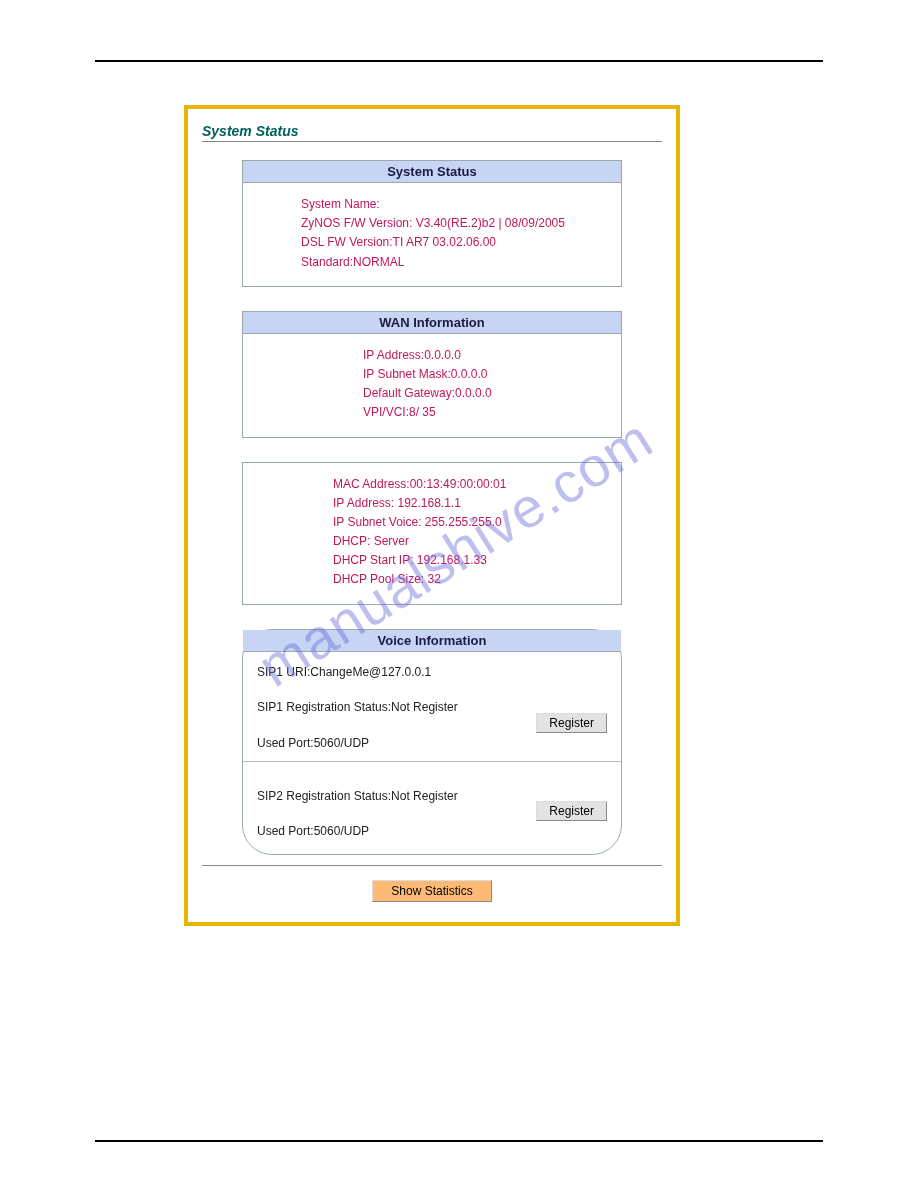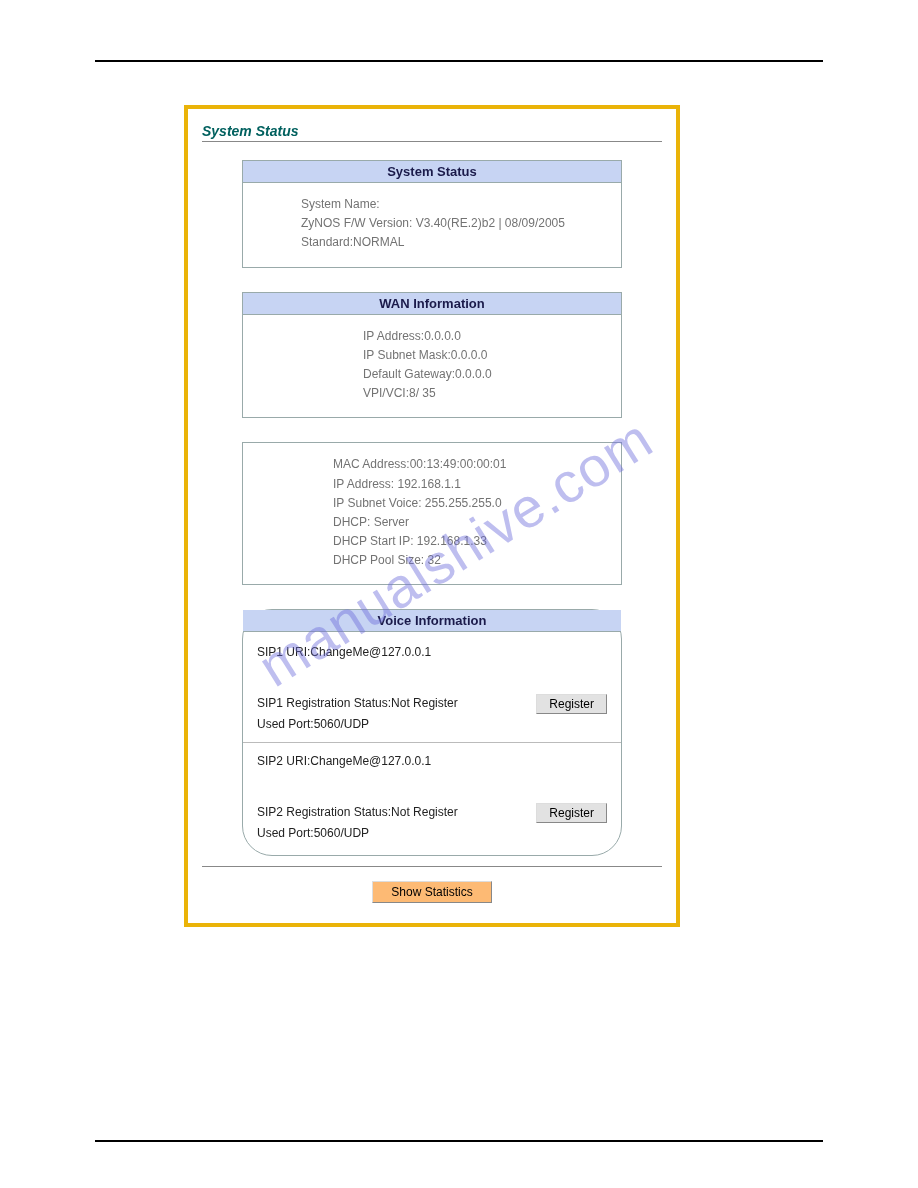--- a/index.html
+++ b/index.html
@@ -52,34 +52,34 @@
     border-bottom: 1px solid #9aa;
     text-align: center;
     font-weight: bold;
     color: #1a1a4a;
     font-size: 13px;
     padding: 3px 0;
   }
   .panel-body {
     padding: 12px 10px 14px 58px;
     font-size: 12px;
-    color: #737373;
+    color: #be185d;
     line-height: 1.6;
   }
   .panel-body.center-ish { padding-left: 120px; }
   .panel-body.lan { padding-left: 90px; }
   .voice-body {
     padding: 10px 14px 12px 14px;
     font-size: 12px;
     color: #222;
     line-height: 1.7;
   }
   .voice-row {
     display: flex;
-    align-items: flex-end;
+    align-items: center;
     justify-content: space-between;
     gap: 24px;
   }
   .voice-row .left { flex: 1; }
   .voice-sep {
     border: none;
     border-top: 1px solid #bbb;
     margin: 8px -14px;
   }
   .btn {
@@ -133,20 +133,21 @@
   <div class="page-title">System Status</div>
   <hr class="title-rule">
 
   <div class="panel-wrap">
 
     <div class="panel">
       <div class="panel-header">System Status</div>
       <div class="panel-body">
         <div>System Name:</div>
         <div>ZyNOS F/W Version: V3.40(RE.2)b2 | 08/09/2005</div>
+        <div>DSL FW Version:TI AR7 03.02.06.00</div>
         <div>Standard:NORMAL</div>
       </div>
     </div>
 
     <div class="panel">
       <div class="panel-header">WAN Information</div>
       <div class="panel-body center-ish">
         <div>IP Address:0.0.0.0</div>
         <div>IP Subnet Mask:0.0.0.0</div>
         <div>Default Gateway:0.0.0.0</div>
@@ -170,21 +171,20 @@
       <div class="voice-body">
         <div>SIP1 URI:ChangeMe@127.0.0.1</div>
         <div class="voice-row">
           <div class="left">SIP1 Registration Status:Not Register</div>
           <button class="btn">Register</button>
         </div>
         <div>Used Port:5060/UDP</div>
 
         <hr class="voice-sep">
 
-        <div>SIP2 URI:ChangeMe@127.0.0.1</div>
         <div class="voice-row">
           <div class="left">SIP2 Registration Status:Not Register</div>
           <button class="btn">Register</button>
         </div>
         <div>Used Port:5060/UDP</div>
       </div>
     </div>
 
   </div>
 

